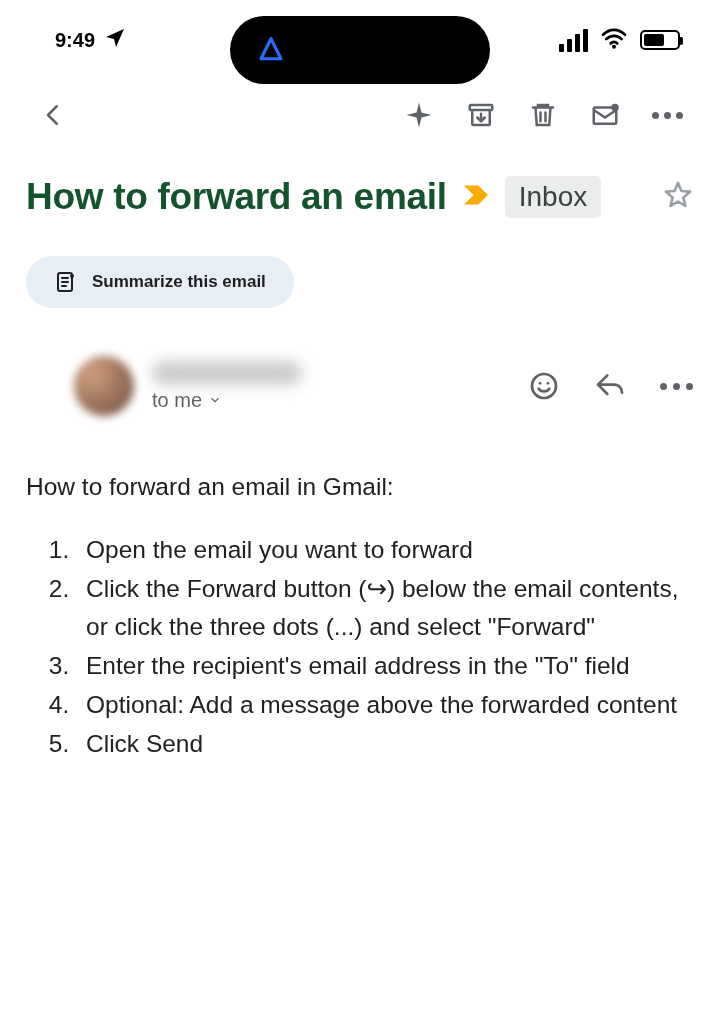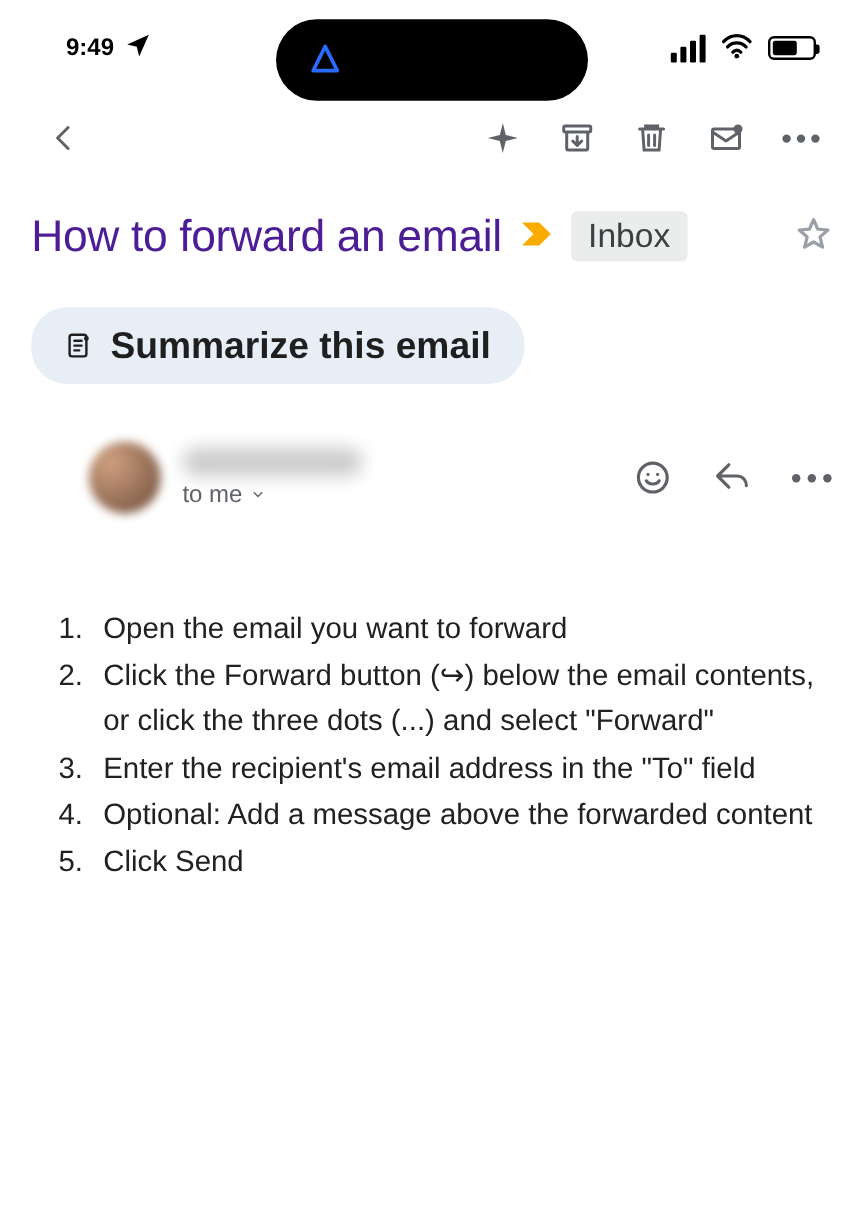--- a/index.html
+++ b/index.html
@@ -18,26 +18,26 @@
 
     .toolbar { display:flex; align-items:center; padding:10px 28px 26px; gap:12px; }
     .tb-back { margin-right:auto; }
     .tb-icon { width:50px; height:50px; display:flex; align-items:center; justify-content:center; color:#5f6368; }
     .tb-icon svg { width:30px; height:30px; fill:none; stroke:currentColor; stroke-width:2; }
     .tb-icon.solid svg { fill:currentColor; stroke:none; }
     .dots { display:flex; gap:5px; }
     .dots span { width:7px; height:7px; border-radius:50%; background:#5f6368; }
 
     .subject-row { display:flex; align-items:center; padding:10px 26px 8px; gap:14px; }
-    .subject { font-size:37px; font-weight:400; color:#4c1d95; letter-spacing:-0.3px; }
+    .subject { font-size:37px; font-weight:700; color:#14532d; letter-spacing:-0.3px; }
     .arrow-chev { color:#f9ab00; }
     .label-chip { background:#ebecec; color:#3c4043; font-size:28px; font-weight:500; padding:5px 14px; border-radius:5px; }
     .star { margin-left:auto; color:#9aa0a6; }
 
-    .summarize { margin:30px 26px 20px; display:inline-flex; align-items:center; gap:14px; background:#e7eef6; border-radius:30px; padding:14px 28px; font-size:31px; font-weight:600; color:#1f1f1f; }
+    .summarize { margin:30px 26px 20px; display:inline-flex; align-items:center; gap:14px; background:#e7eef6; border-radius:30px; padding:14px 28px; font-size:17px; font-weight:600; color:#1f1f1f; }
 
     .sender-row { display:flex; align-items:center; padding:28px 26px 8px;margin-left:48px; }
     .avatar { width:60px; height:60px; border-radius:50%; background:radial-gradient(circle at 30% 30%,#d0a080,#6a4a38); filter:blur(4px); margin-right:18px; }
     .sender-info { display:flex; flex-direction:column; gap:4px; }
     .sender-name { width:150px; height:24px; background:#ccc; border-radius:12px; filter:blur(7px); }
     .to-line { font-size:20px; color:#5f6368; display:flex; align-items:center; gap:6px; }
     .sender-actions { margin-left:auto; display:flex; align-items:center; gap:30px; color:#5f6368; }
     .sender-actions .icon-wrap { width:36px; height:36px; display:flex; align-items:center; justify-content:center; }
     .sender-actions svg { width:32px; height:32px; fill:none; stroke:currentColor; stroke-width:2; }
     .sdots { display:flex; gap:6px; }
@@ -173,20 +173,21 @@
       <div class="sdots">
           <span></span>
           <span></span>
           <span></span>
         </div>
     </span>
   </div>
 </div>
 
 <div class="body-content">
+  <p>How to forward an email in Gmail:</p>
   <ol>
     <li>Open the email you want to forward</li>
     <li>Click the Forward button (↪) below the email contents, or click the three dots (...) and select "Forward"</li>
     <li>Enter the recipient's email address in the "To" field</li>
     <li>Optional: Add a message above the forwarded content</li>
     <li>Click Send</li>
   </ol>
 </div>
 
 

